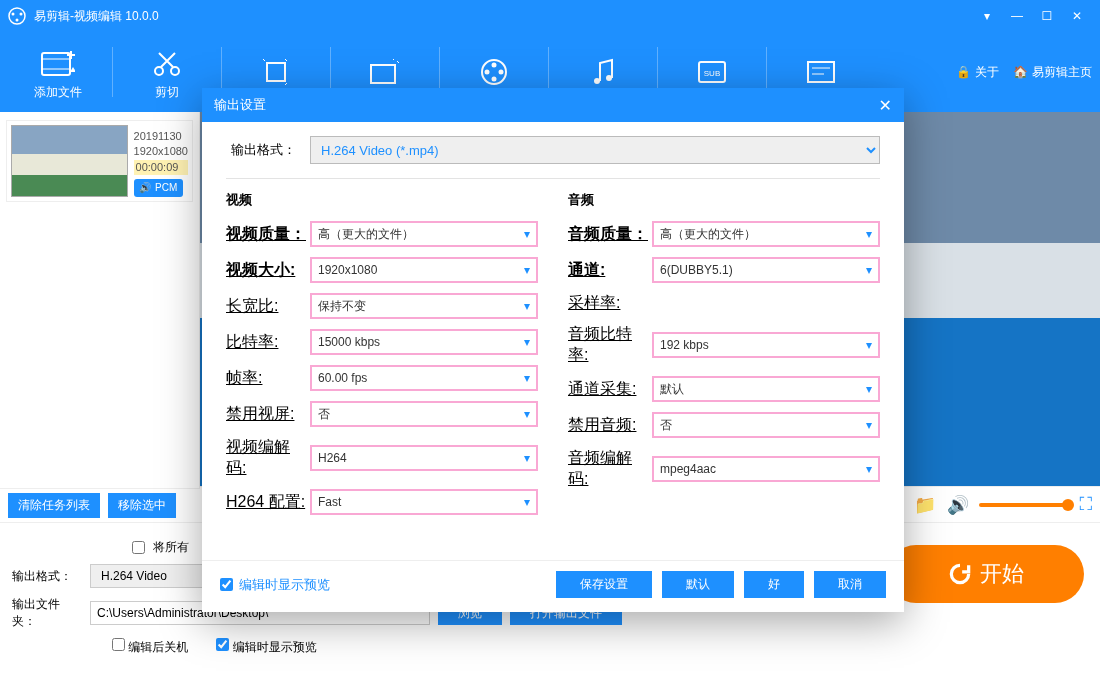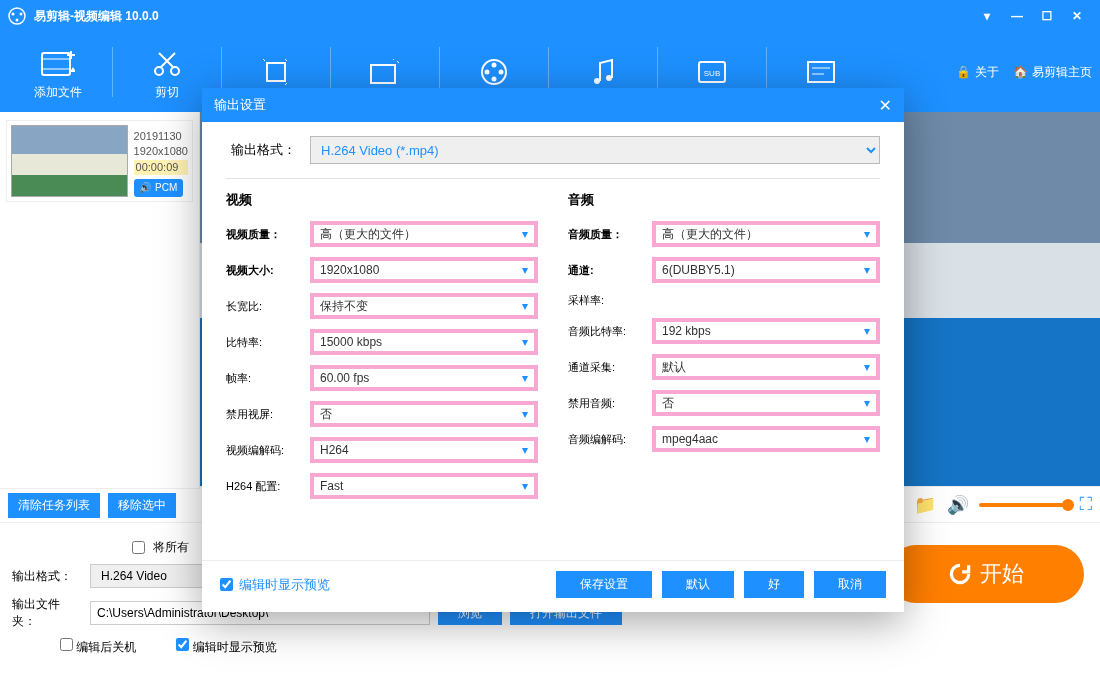--- a/index.html
+++ b/index.html
@@ -1,18 +1,18 @@
 <!DOCTYPE html>
 <html><head>
 <meta charset="utf-8">
 <style>
 * { margin:0; padding:0; box-sizing:border-box; font-family:"Microsoft YaHei","PingFang SC",sans-serif; }
 body { width:1100px; height:680px; background:#fff; overflow:hidden; position:relative; }
 
-.titlebar { height:32px; background:#1e90ff; color:#fff; display:flex; align-items:center; padding:0 8px; font-size:12px;font-weight:bold; }
+.titlebar { height:32px; background:#1e90ff; color:#fff; display:flex; align-items:center; padding:0 8px; font-size:12px; }
 .titlebar .logo { width:18px; height:18px; margin-right:8px; }
 .titlebar .spacer { flex:1; }
 .titlebar .winbtn { width:30px; height:32px; display:flex; align-items:center; justify-content:center; cursor:pointer; }
 
 .toolbar { height:80px; background:#1e90ff; display:flex; align-items:center; padding:0 8px; }
 .toolbar .tbtn { width:100px; text-align:center; color:#fff; font-size:12px; cursor:pointer; }
 .toolbar .tbtn .tbicon { height:40px; display:flex; align-items:center; justify-content:center; font-size:28px; }
 .toolbar .tsep { width:1px; height:50px; background:rgba(255,255,255,0.3); margin:0 4px; }
 .toolbar .right { margin-left:auto; display:flex; align-items:center; gap:14px; color:#fff; font-size:12px; }
 .toolbar .right a { color:#fff; text-decoration:none; display:flex; align-items:center; gap:4px; cursor:pointer; }
@@ -50,22 +50,22 @@
 .dhead .dclose { margin-left:auto; cursor:pointer; font-size:16px; }
 .dbody { flex:1; padding:14px 24px 10px; overflow:auto; }
 .drow-top { display:flex; align-items:center; gap:14px; margin-bottom:14px; }
 .drow-top label { width:70px; text-align:right; font-size:13px; }
 .drow-top select { flex:1; height:28px; border:1px solid #bbb; padding:0 6px; font-size:13px; color:#1e90ff; }
 .dhr { height:1px; background:#e3e3e3; margin:6px 0 12px; }
 .cols { display:flex; gap:30px; }
 .col { flex:1; }
 .col h4 { font-size:13px; margin-bottom:12px; }
 .frow { display:flex; align-items:center; margin-bottom:10px; }
-.frow label { width:84px; font-size:11px; }
-.frow .sel { flex:1; height:26px; border:4px solid #f9a8d4; padding:0 6px; font-size:12px; color:#333; position:relative; display:flex; align-items:center; justify-content:space-between; background:#fff; cursor:pointer; }
+.frow label { width:84px; font-size:16px;text-decoration:underline; }
+.frow .sel { flex:1; height:26px; border:2px solid #f9a8d4; padding:0 6px; font-size:12px; color:#333; position:relative; display:flex; align-items:center; justify-content:space-between; background:#fff; cursor:pointer; }
 .frow .sel .arr { color:#1e90ff; font-size:12px; }
 .dfoot { padding:10px 18px 14px; display:flex; align-items:center; border-top:1px solid #eee; }
 .dfoot .chk { display:flex; align-items:center; gap:6px; font-size:13px; color:#1e90ff; }
 .dfoot .btns { margin-left:auto; display:flex; gap:10px; }
 .dfoot .btns button { background:#1e90ff; color:#fff; border:none; font-size:12px; padding:5px 24px; cursor:pointer; }
 input[type=checkbox]{ accent-color:#1e90ff; }
 .chevron-down::before{content:"▾";}
 svg{display:block;}
 </style>
 </head>
@@ -231,21 +231,21 @@
   <div class="brow">
     <label>输出格式：</label>
     <select style="width:340px;"><option>H.264 Video</option></select>
   </div>
   <div class="brow">
     <label>输出文件夹：</label>
     <input class="pathin" style="width: 340px;" value="C:\Users\Administrator\Desktop\">
     <button class="bluebtn">浏览</button>
     <button class="bluebtn">打开输出文件</button>
   </div>
-  <div class="brow" style="margin-left:48px;gap:40px;">
+  <div class="brow" style="margin-left:100px;gap:28px;">
     <span><input type="checkbox" style=""> <span>编辑后关机</span></span>
     <span><input type="checkbox" checked="" style=""> <span>编辑时显示预览</span></span>
   </div>
   <button class="startbtn">
     <svg width="26" height="26" viewBox="0 0 24 24">
         <path d="M12 4 a8 8 0 1 0 8 8" fill="none" stroke="#fff" stroke-width="3"></path>
         <path d="M20 4 v6 h-6" fill="none" stroke="#fff" stroke-width="3"></path>
       </svg>
     <span>开始</span>
   </button>

